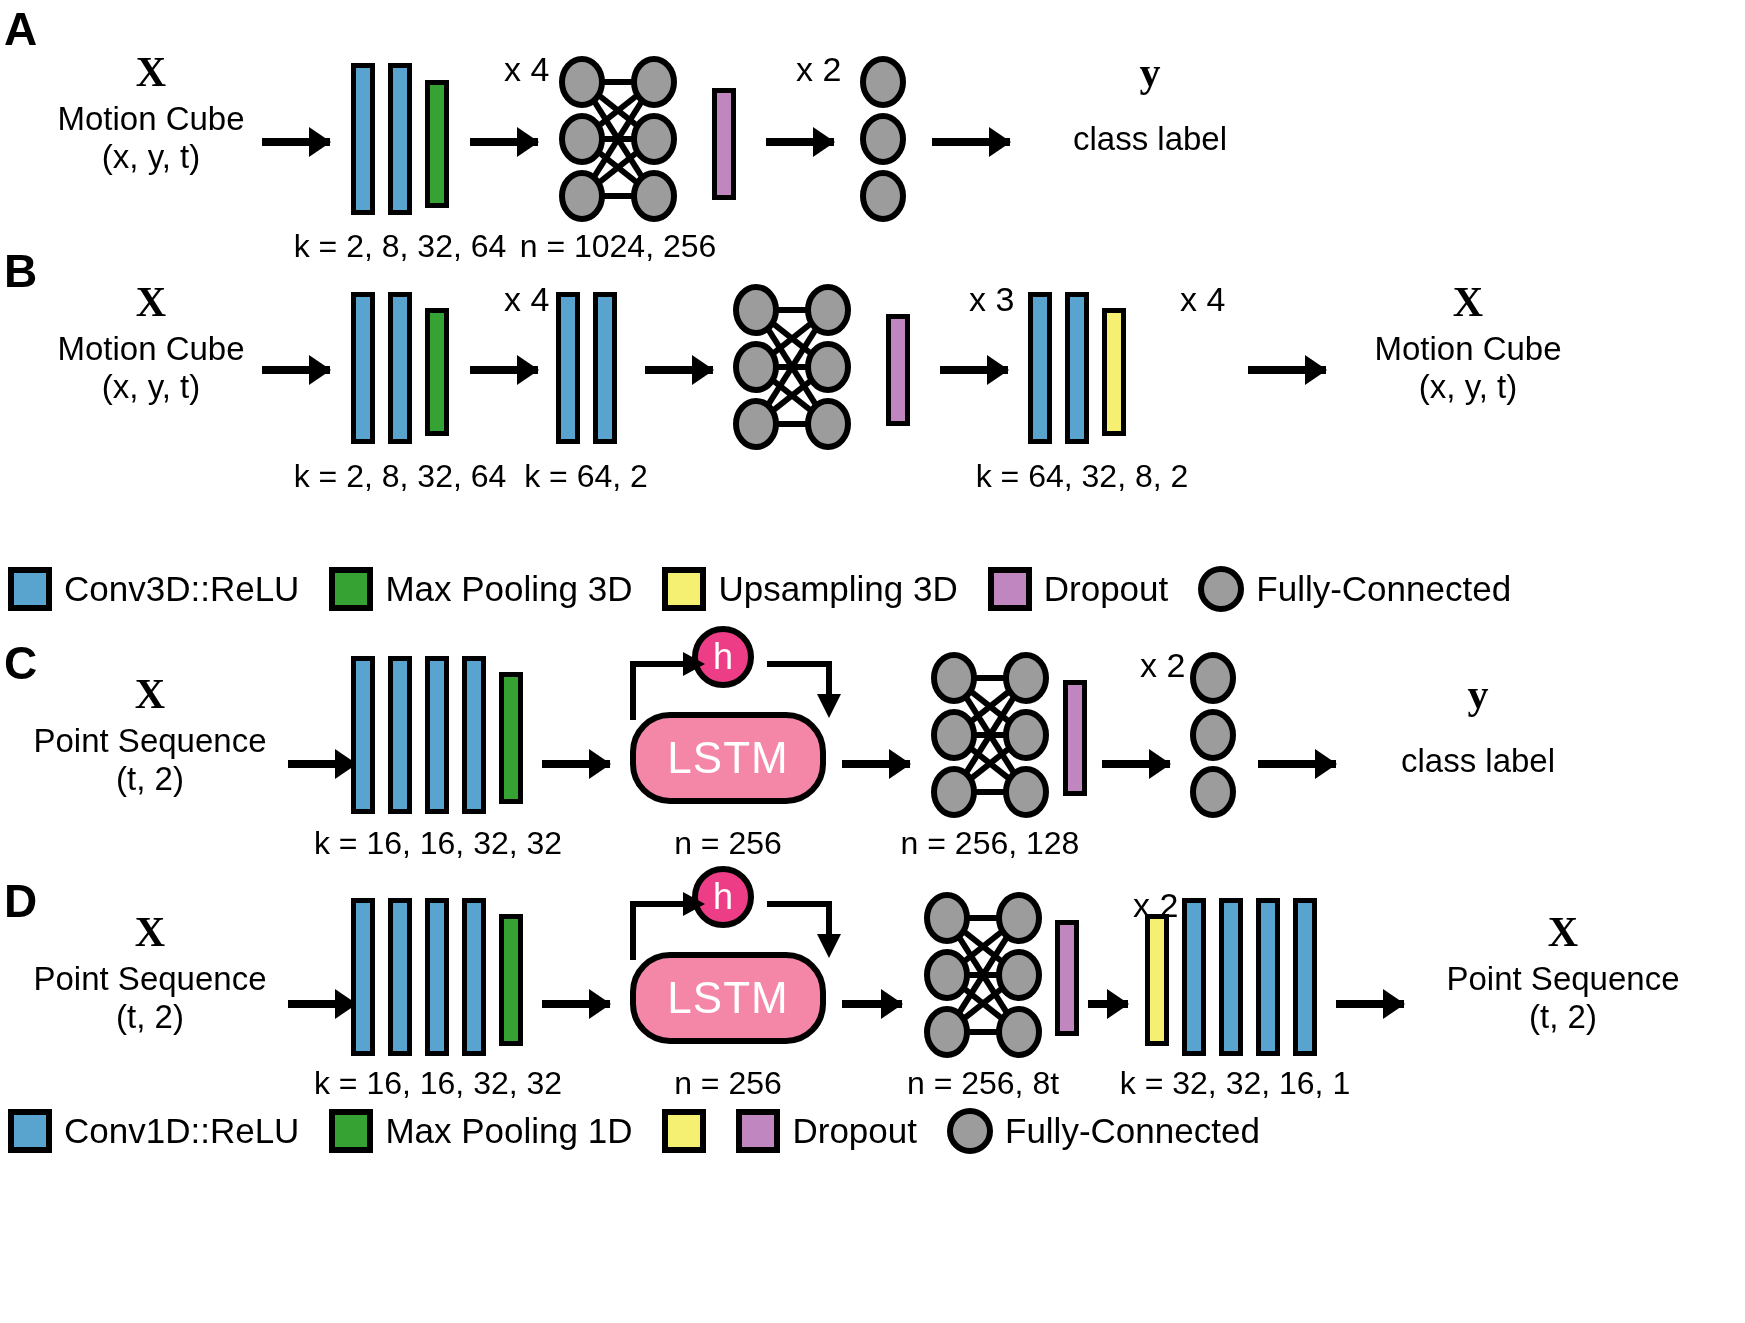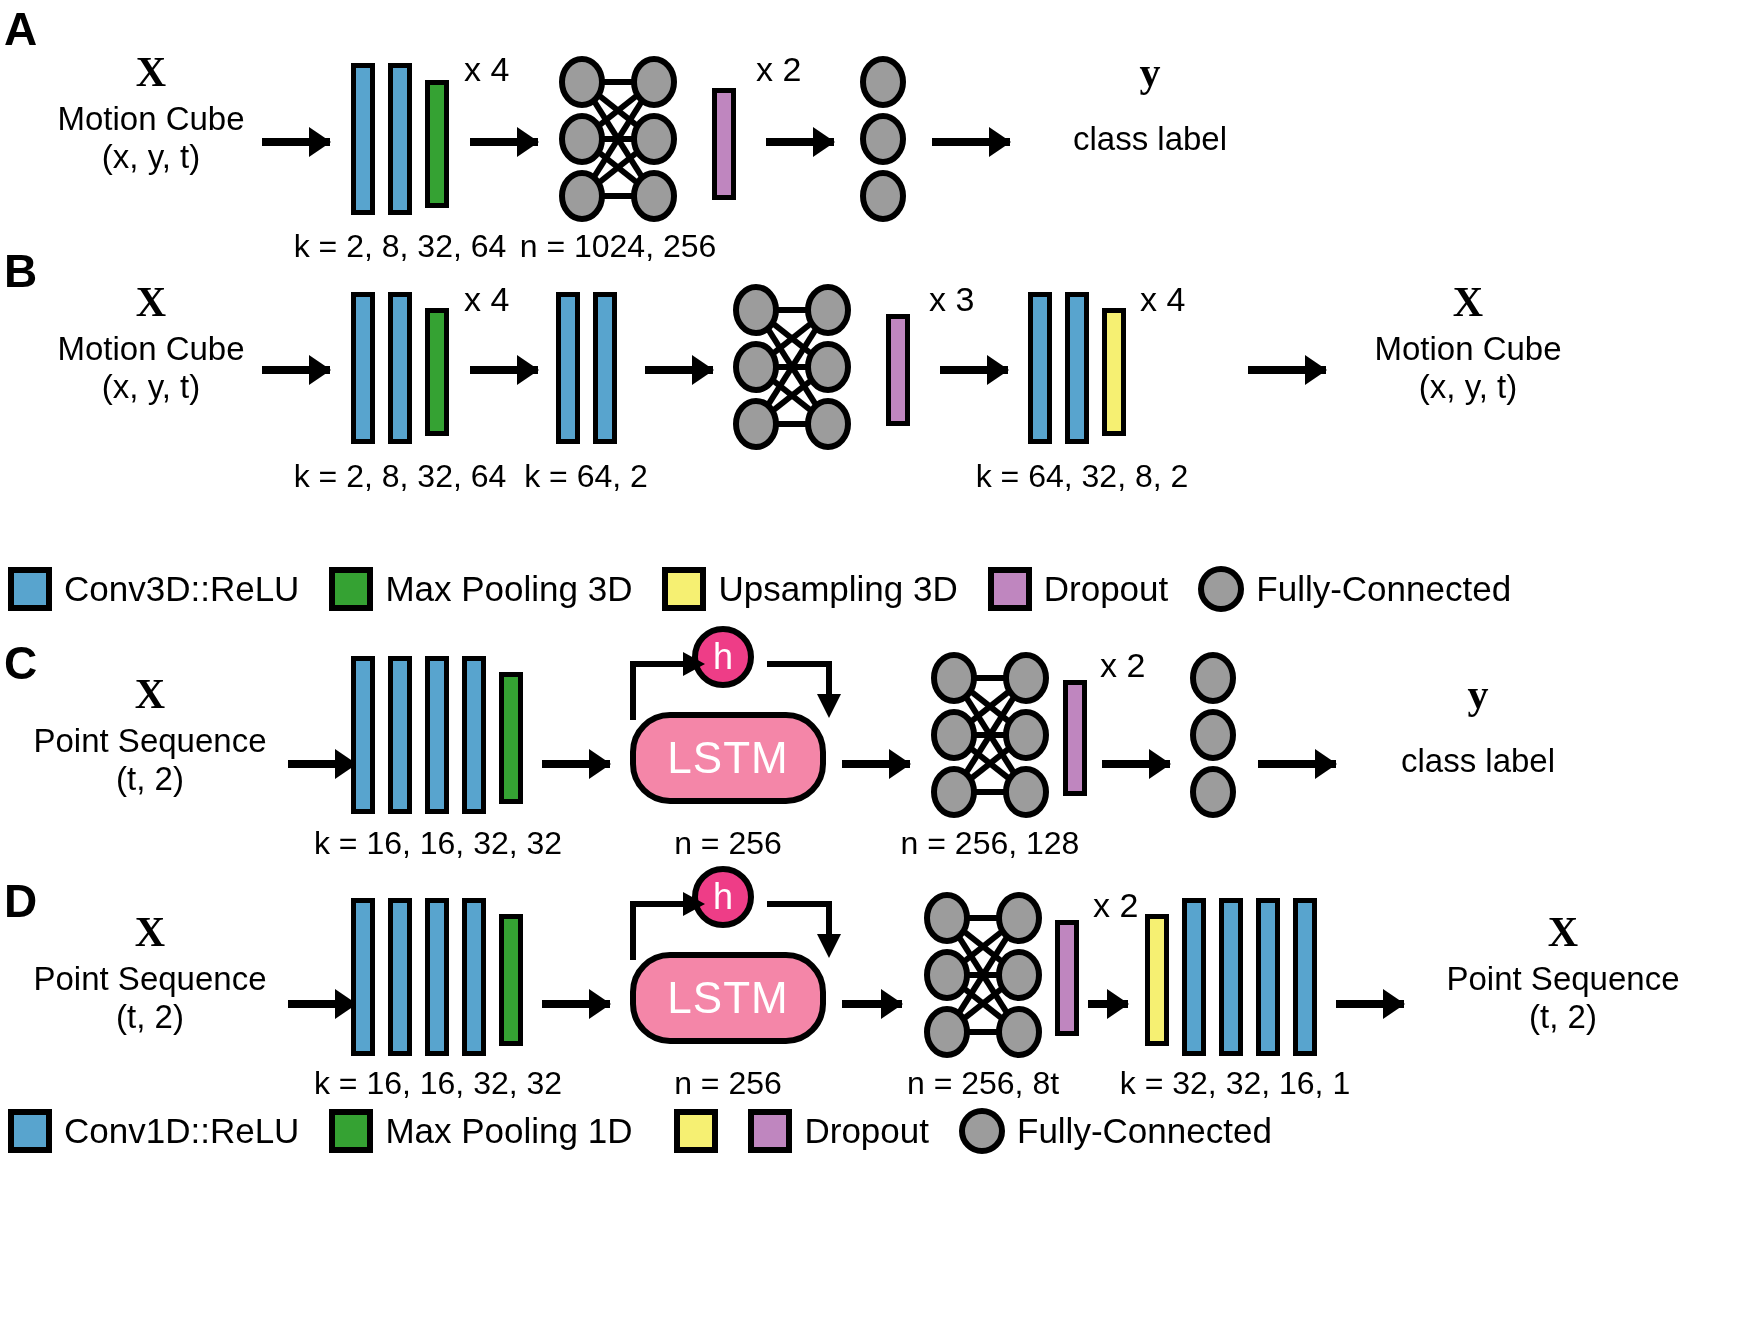--- a/index.html
+++ b/index.html
@@ -75,20 +75,21 @@
   .bar.up    { background: #f6f072; }
   .bar.drop  { background: #bf86bf; }
 
   
   .mult {
     position: absolute;
     font-family: "Liberation Sans", sans-serif;
     font-size: 34px;
     color: #000;
     white-space: nowrap;
+    margin-left: 40px;
   }
 
   
   .param {
     position: absolute;
     font-family: "Liberation Sans", sans-serif;
     font-size: 32px;
     color: #000;
     white-space: nowrap;
     text-align: center;
@@ -495,21 +496,21 @@
     <span class="io-sym">X</span>
     <span class="io-line">Point Sequence</span>
     <span class="io-line">(t, 2)</span>
   </div>
 
   <div class="legend" style="top:1108px;">
     <div class="legend-item" style="margin-right:30px;">
       <div class="legend-swatch" style="background:#58a4ce;"></div>
       <span class="legend-text">Conv1D::ReLU</span>
     </div>
-    <div class="legend-item" style="margin-right:42px;">
+    <div class="legend-item" style="margin-right:30px;">
       <div class="legend-swatch" style="background:#35a233;"></div>
       <span class="legend-text">Max Pooling 1D</span>
     </div>
     <div class="legend-item" style="margin-right:30px;">
       <div class="legend-swatch" style="background:#f6f072;"></div>
     </div>
     <div class="legend-item" style="margin-right:30px;">
       <div class="legend-swatch" style="background:#bf86bf;"></div>
       <span class="legend-text">Dropout</span>
     </div>

